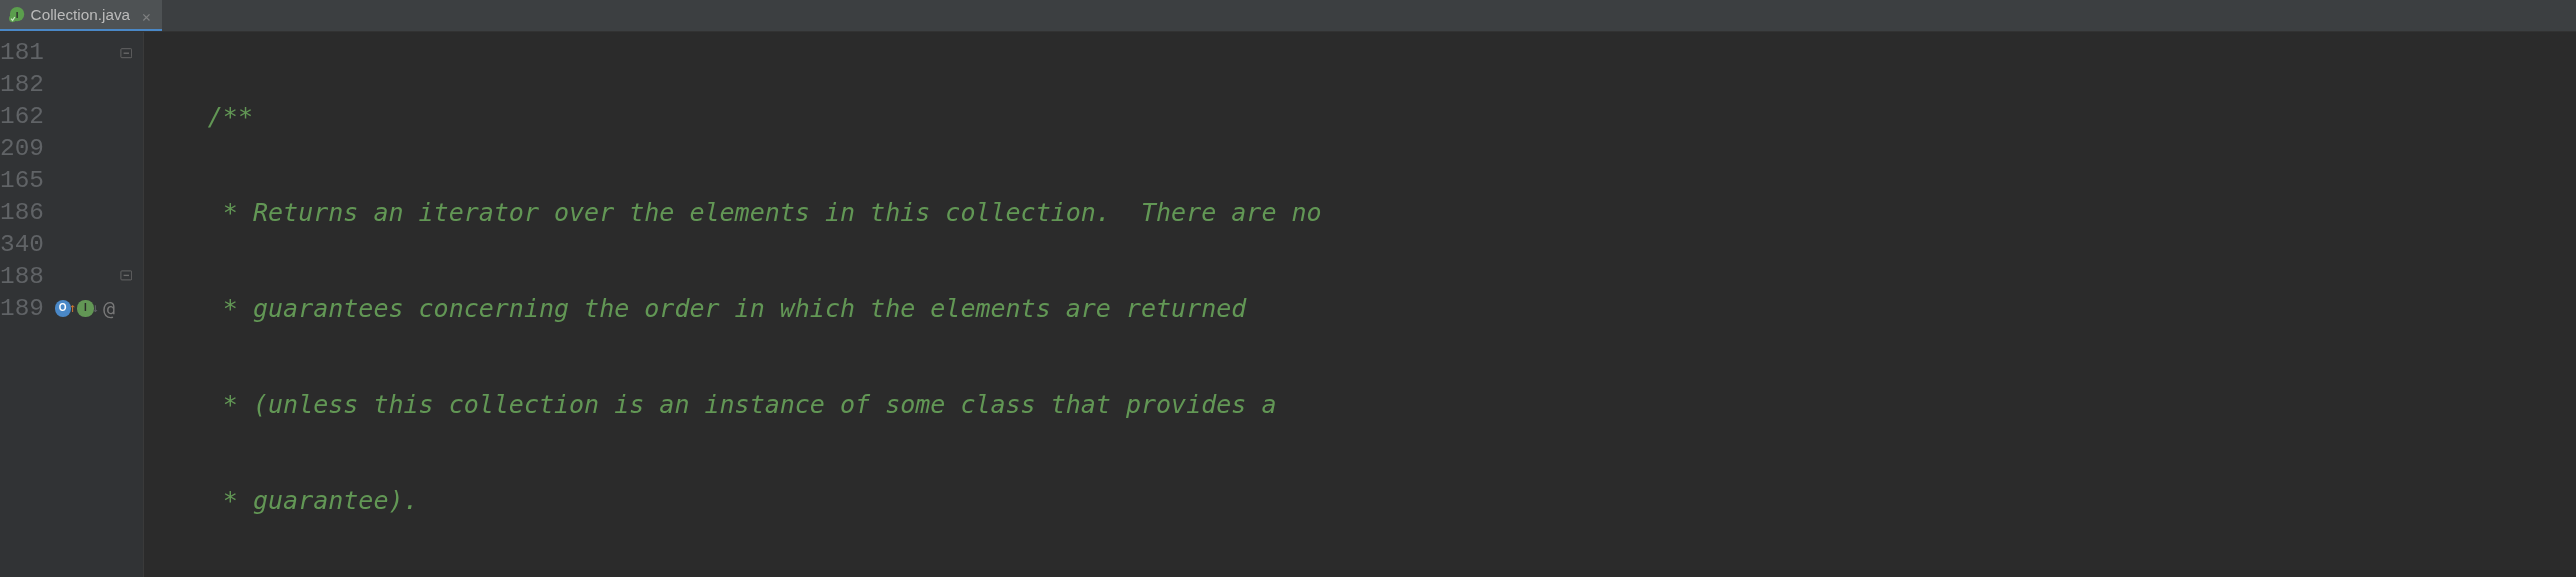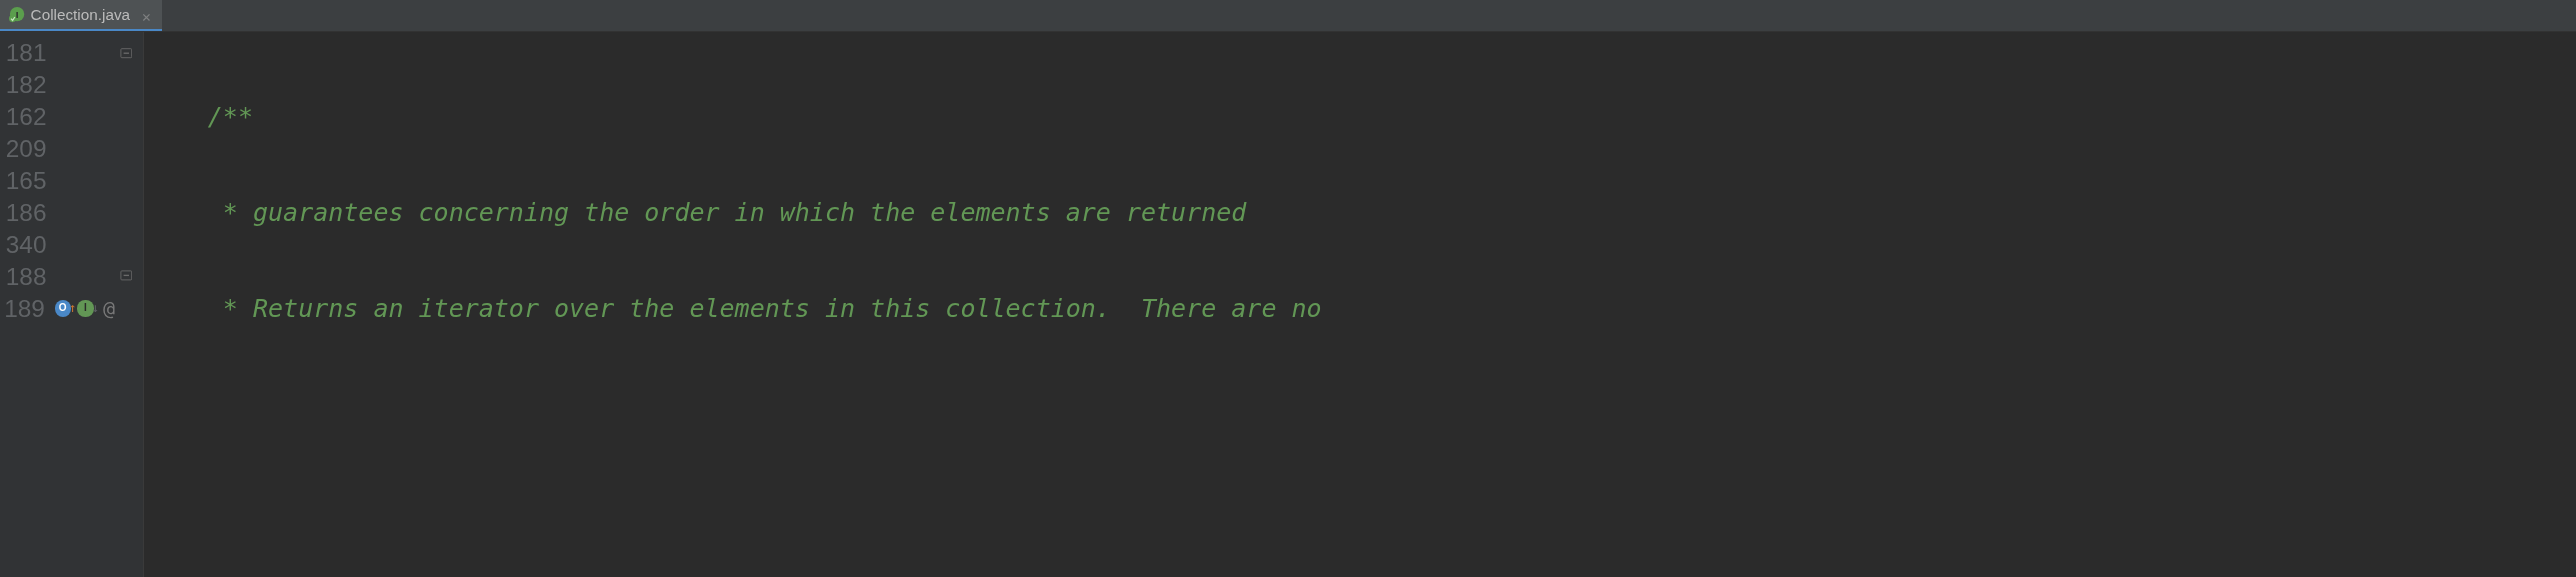--- a/index.html
+++ b/index.html
@@ -72,24 +72,24 @@
 
     .gutter-row {
       display: flex;
       align-items: center;
       height: 32px;
       padding-right: 4.5px;
     }
 
     .line-number {
       width: 54px;
-      text-align: center;
+      text-align: left;
       color: #606366;
       font-size: 24.4px;
-      font-family: Liberation Sans, sans-serif;
+      font-family: Liberation Mono, monospace;
       padding-right: 1.8px;
     }
 
     .gutter-icons {
       flex: 1;
       display: flex;
       align-items: center;
       justify-content: flex-start;
       gap: 0.9px;
       padding-left: 3.6px;
@@ -258,21 +258,23 @@
         <span class="gutter-badge-i">I</span>
         <span class="arrow-down">↓</span>
         <span class="at-sign">@</span>
       </span>
       <span class="fold-column"></span>
     </div>
   </div>
 
   <div class="code-area">
     <div class="code-line"><span class="comment"><span>    </span><span>/**</span></span></div>
+    <div class="code-line"><span class="comment"><span>     </span><span>*</span><span> Returns an iterator over the elements in this collection.  There are no</span></span></div>
     <div class="code-line"><span class="comment"><span>     </span><span>*</span><span> guarantees concerning the order in which the elements are returned</span></span></div>
-    <div class="code-line"><span class="comment"><span>     </span><span>*</span><span> Returns an iterator over the elements in this collection.  There are no</span></span></div>
+    <div class="code-line"><span class="comment"><span>     </span><span>*</span><span> (unless this collection is an instance of some class that provides a</span></span></div>
+    <div class="code-line"><span class="comment"><span>     </span><span>*</span><span> guarantee).</span></span></div>
     
     
     
     
   </div>
 </div>
 
 
 </body></html>

